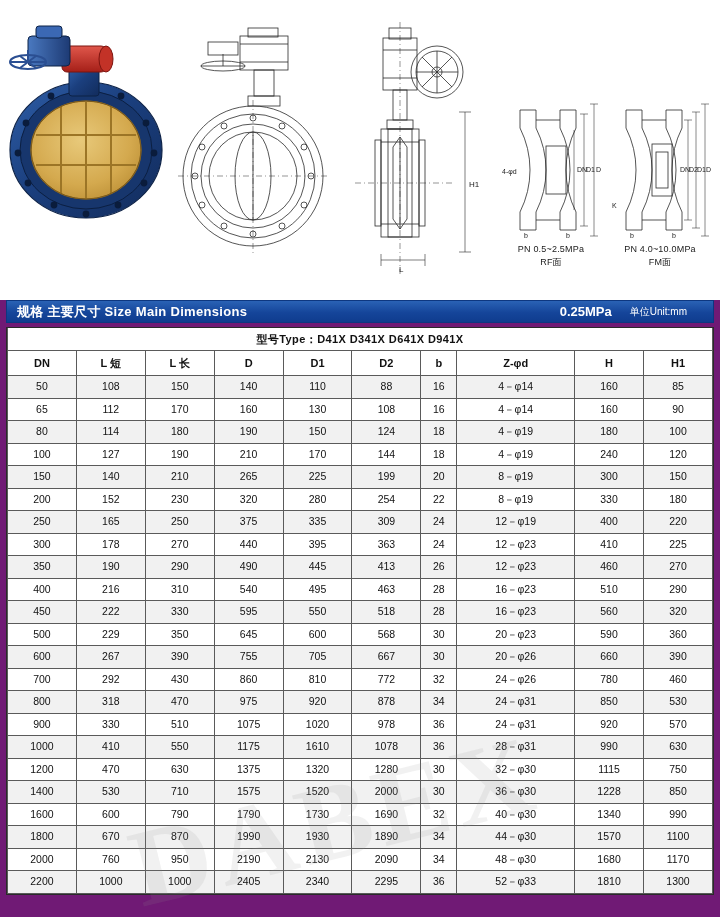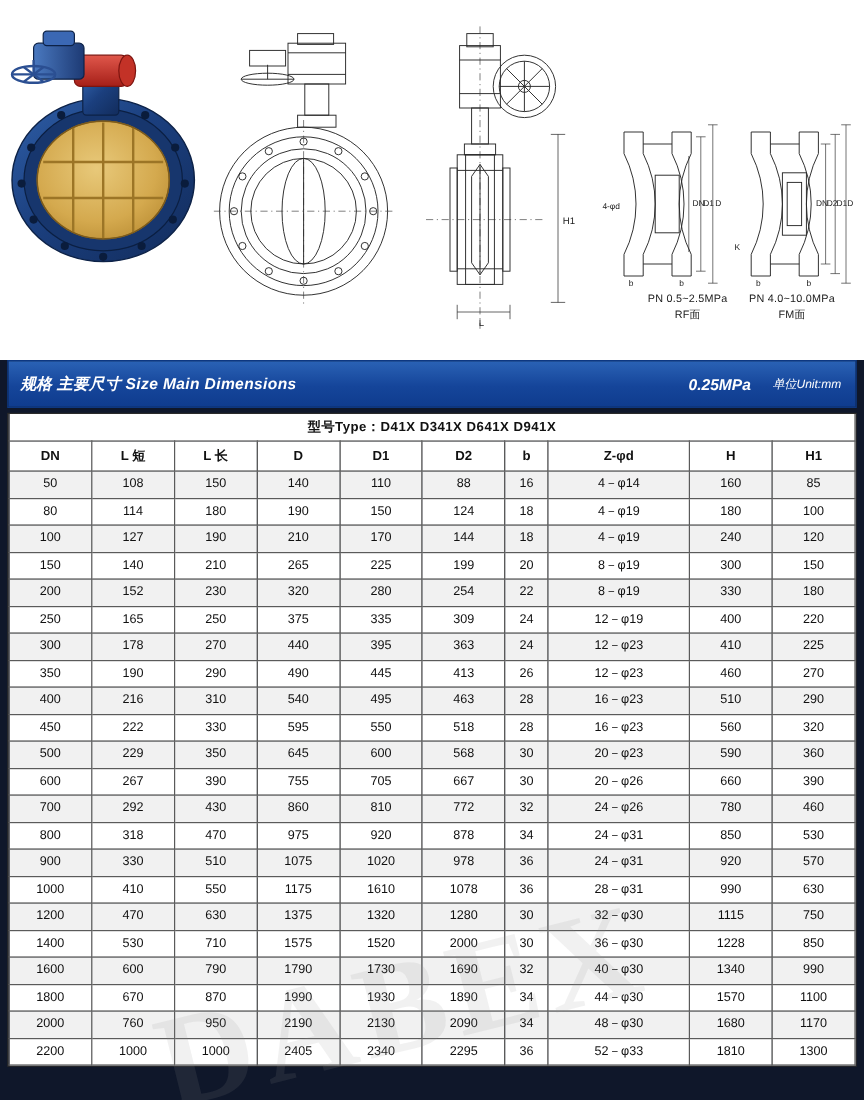--- a/index.html
+++ b/index.html
@@ -6,21 +6,21 @@
   html, body {
     margin: 0; padding: 0;
     width: 720px; height: 917px;
     background: #ffffff;
     font-family: "Liberation Sans", sans-serif;
   }
   .page {
     position: relative;
     width: 720px; height: 917px;
     overflow: hidden;
-    background: #0f172a;
+    background: #701a75;
   }
 
   
   .drawings {
     position: relative;
     width: 720px;
     height: 300px;
     background: #ffffff;
   }
   .dwg { position: absolute; }
@@ -30,51 +30,50 @@
 
   
   .flange-caption {
     position: absolute;
     font-size: 9px;
     color: #1a1a1a;
     text-align: center;
     line-height: 1.45;
     letter-spacing: .2px;
   }
-  .cap-left { left: 528px; top: 243px; width: 90px; }
+  .cap-left { left: 506px; top: 243px; width: 90px; }
   .cap-right { left: 612px; top: 243px; width: 96px; }
 
   
   .titlebar {
     position: relative;
     margin: 0 6px;
-    height: 40px;
+    height: 23px;
     background: #1a4f9c;
     background: linear-gradient(to bottom, #2a62b5 0%, #15459a 55%, #0f3c8e 100%);
     color: #fff;
     display: flex;
     align-items: center;
     border: 1px solid #0d3780;
-    font-style: italic;
   }
   .titlebar .t-left {
     padding-left: 10px;
     font-size: 13px;
     font-weight: bold;
     letter-spacing: .3px;
     white-space: nowrap;
   }
   .titlebar .t-mid {
     margin-left: auto;
     padding-right: 18px;
     font-size: 13px;
     font-weight: bold;
   }
   .titlebar .t-right {
-    padding-right: 12px;
+    padding-right: 26px;
     font-size: 10px;
     white-space: nowrap;
   }
 
   
   .tablewrap {
     position: relative;
     margin: 4px 6px 0 6px;
     border: 1px solid #2a2a2a;
   }
@@ -396,20 +395,32 @@
             <td>150</td>
             <td>140</td>
             <td>110</td>
             <td>88</td>
             <td>16</td>
             <td>4－φ14</td>
             <td>160</td>
             <td>85</td>
           </tr>
           <tr>
+            <td>65</td>
+            <td>112</td>
+            <td>170</td>
+            <td>160</td>
+            <td>130</td>
+            <td>108</td>
+            <td>16</td>
+            <td>4－φ14</td>
+            <td>160</td>
+            <td>90</td>
+          </tr>
+          <tr>
             <td>80</td>
             <td>114</td>
             <td>180</td>
             <td>190</td>
             <td>150</td>
             <td>124</td>
             <td>18</td>
             <td>4－φ19</td>
             <td>180</td>
             <td>100</td>

